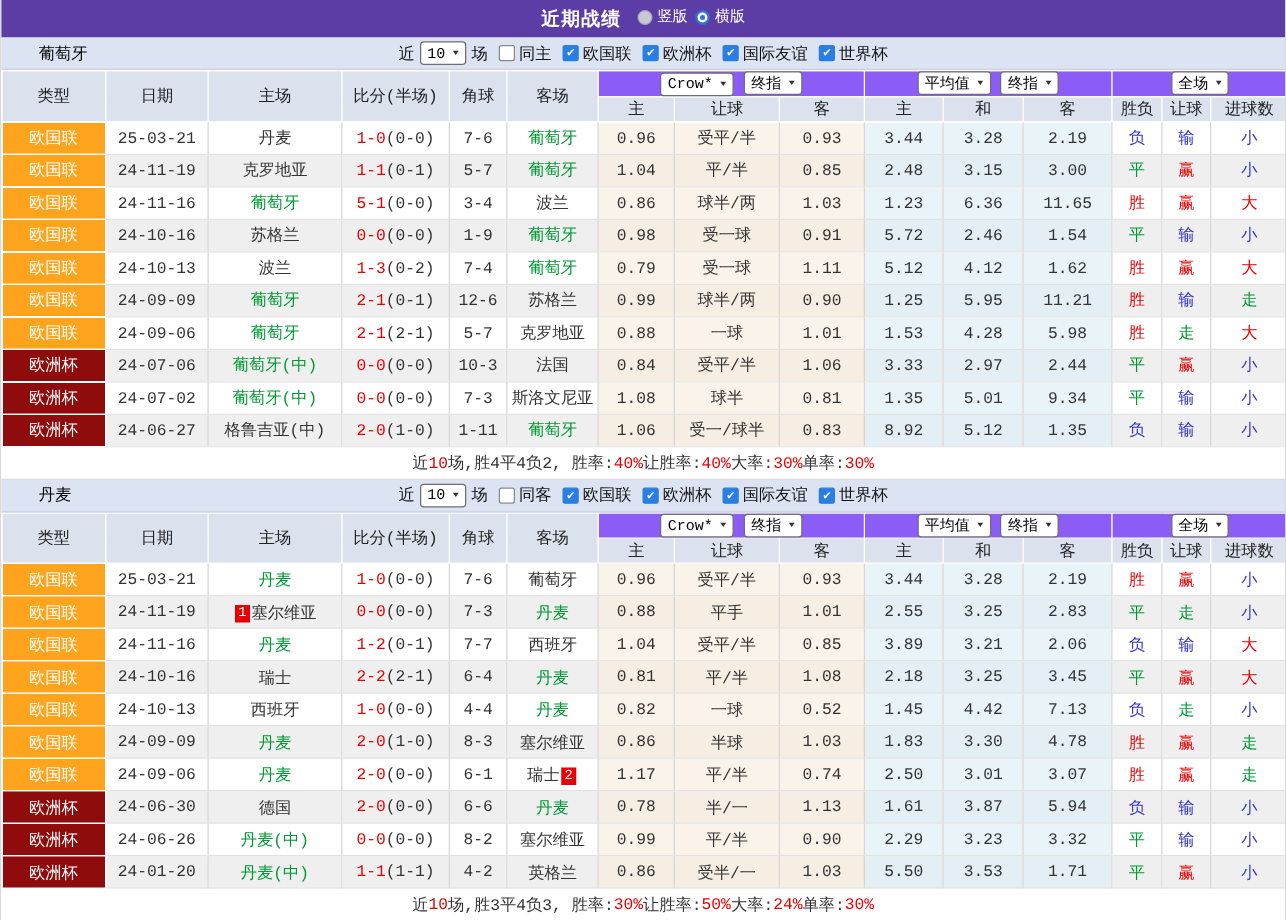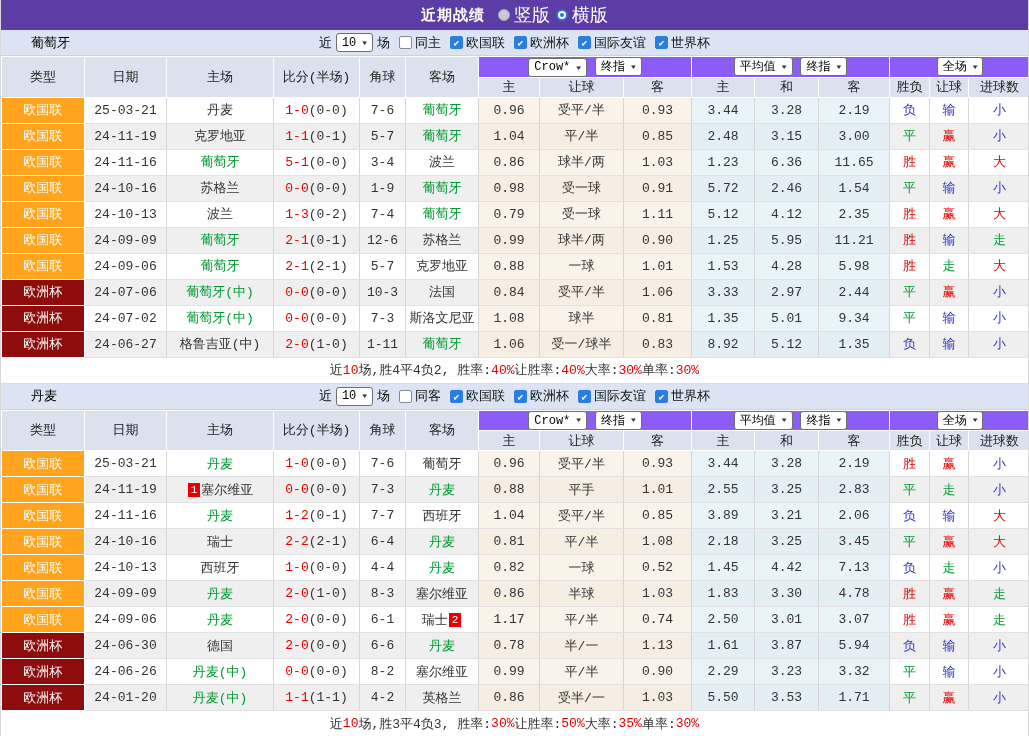--- a/index.html
+++ b/index.html
@@ -13,21 +13,21 @@
   .title-bar {
     height:30px; background:#5b3da5; color:#fff;
     display:flex; align-items:center; justify-content:center; gap:7px;
     font-size:14px;
   }
   .title-text { font-weight:bold; font-size:15px; letter-spacing:1px; }
   .radio { width:12px; height:12px; border-radius:50%; display:inline-block; position:relative; }
   .radio.unsel { background:#c9c9d2; border:1px solid #a8a8bc; }
   .radio.sel { background:#fff; border:2px solid #2f6fd6; }
   .radio.sel::after { content:""; position:absolute; left:2px; top:2px; width:4px; height:4px; border-radius:50%; background:#2f6fd6; }
-  .radio-label { font-size:18px; }
+  .radio-label { font-size:12px; }
   .radio-group { display:inline-flex; align-items:center; gap:4px; margin-left:6px; }
   
   .filter-band {
     height:26px; background:#dce4f3; position:relative;
     display:flex; align-items:center; justify-content:center;
     font-size:13px; color:#111; border-bottom:1px solid #c9d1e2;
   }
   .team-name { position:absolute; left:30px; font-size:13px; color:#000; }
   .filter-controls { display:inline-flex; align-items:center; gap:2px; }
   .flabel { margin:0 2px; }
@@ -252,21 +252,21 @@
               <td class="plain">24-10-13</td>
               <td class="plain"><span>波兰</span></td>
               <td class="plain"><span class="score-main">1-3</span><span class="score-half">(0-2)</span></td>
               <td class="plain">7-4</td>
               <td class="plain"><span class="team-green">葡萄牙</span></td>
               <td class="odds">0.79</td>
               <td class="odds">受一球</td>
               <td class="odds">1.11</td>
               <td class="avgc">5.12</td>
               <td class="avgc">4.12</td>
-              <td class="avgc">2.35</td>
+              <td class="avgc">1.62</td>
               <td class="plain c-red">胜</td>
               <td class="plain c-red">赢</td>
               <td class="plain c-red">大</td>
             </tr>
             <tr class="alt">
               <td class="type type-league">欧国联</td>
               <td class="plain">24-09-09</td>
               <td class="plain"><span class="team-green">葡萄牙</span></td>
               <td class="plain"><span class="score-main">2-1</span><span class="score-half">(0-1)</span></td>
               <td class="plain">12-6</td>
@@ -617,20 +617,20 @@
           </tbody>
         </table>
         <div class="summary">
           <span>近</span>
           <span class="red">10</span>
           <span>场,胜3平4负3, 胜率:</span>
           <span class="red">30%</span>
           <span> 让胜率:</span>
           <span class="red">50%</span>
           <span> 大率:</span>
-          <span class="red">35%</span>
+          <span class="red">24%</span>
           <span> 单率:</span>
           <span class="red">30%</span>
         </div>
       </div>
     </div>
 
 </div>
 
 </body></html>

